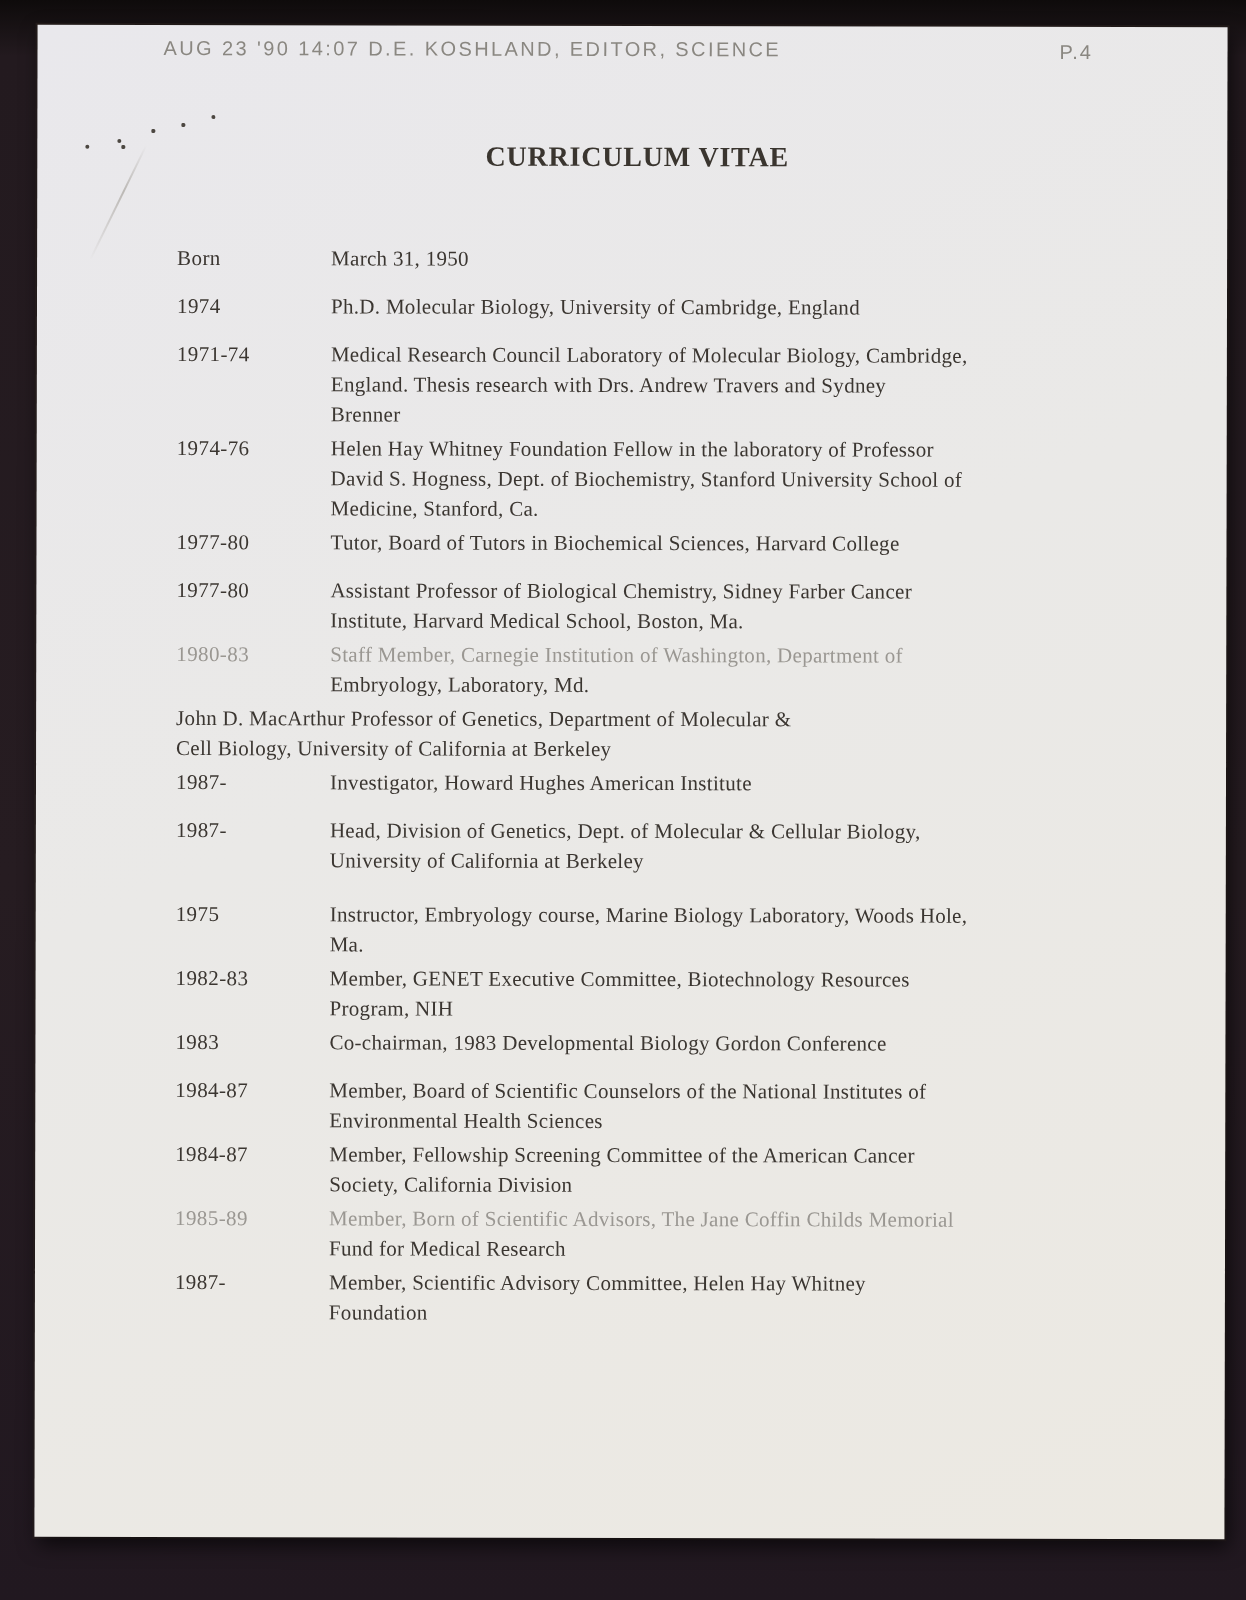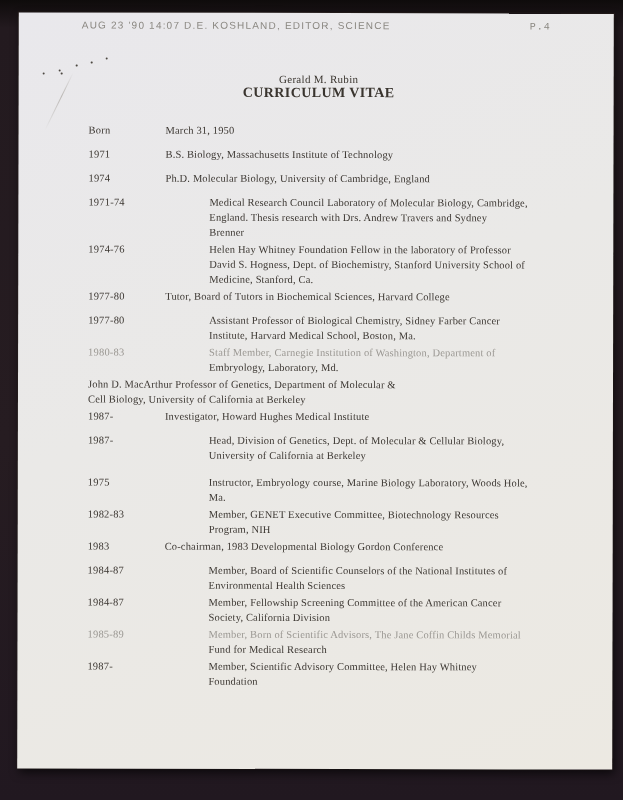--- a/index.html
+++ b/index.html
@@ -14,21 +14,21 @@
     box-shadow:2px 4px 10px rgba(0,0,0,0.65), 0 0 0 1px rgba(60,50,40,0.35);
     transform:rotate(0.12deg);
   }
   .fax-line{
     position:absolute;top:7px;left:63px;
     font-family:Liberation Sans, sans-serif;
     font-size:10px;letter-spacing:1.2px;color:#8a8781;
   }
   .fax-page{
     position:absolute;top:8px;left:511px;
-    font-family:Liberation Mono, monospace;
+    font-family:Liberation Sans, sans-serif;
     font-size:10px;letter-spacing:1px;color:#8a8781;
   }
   .speck{position:absolute;border-radius:50%;background:#4c4741;}
   .crease{
     position:absolute;left:54px;top:60px;width:1px;height:64px;
     background:linear-gradient(180deg,rgba(170,167,162,0) 0%,rgba(168,164,158,0.7) 40%,rgba(170,167,162,0) 100%);
     transform:rotate(26deg);transform-origin:top left;
   }
   .title-block{
     position:absolute;top:60px;left:70px;width:460px;
@@ -37,21 +37,21 @@
   .doc-name{font-size:11px;letter-spacing:0.3px;}
   .doc-title{font-size:14px;font-weight:bold;letter-spacing:0.4px;margin-top:0px;}
   .rows{
     position:absolute;top:110px;left:70px;width:472px;
     font-size:10.5px;color:#3b3631;
   }
   .cv-section{margin:0;}
   .cv-section + .cv-section{margin-top:5px;}
   .cv-section.last{margin-top:12px;}
   .row{display:flex;margin-bottom:9px;}
-  .row.multi{margin-bottom:2px;gap:44px;}
+  .row.multi{margin-bottom:2px;}
   .year{width:77px;flex-shrink:0;line-height:15px;letter-spacing:0.2px;}
   .desc{flex:1;line-height:15px;white-space:pre-line;letter-spacing:0.15px;}
   .row.faded .year{color:#9a9792;}
   .row.faded .desc::first-line{color:#9a9792;}
 </style>
 </head>
 <body>
 
 <div class="paper">
 
@@ -60,33 +60,28 @@
 
   <div class="speck" style="left:87px;top:45px;width:2px;height:2px;"></div>
   <div class="speck" style="left:72px;top:49px;width:1.5px;height:1.5px;"></div>
   <div class="speck" style="left:57px;top:52px;width:1.5px;height:1.5px;"></div>
   <div class="speck" style="left:40px;top:57px;width:2px;height:2px;"></div>
   <div class="speck" style="left:24px;top:60px;width:2px;height:2px;"></div>
   <div class="speck" style="left:42px;top:60px;width:1.5px;height:1.5px;"></div>
   <div class="crease"></div>
 
   <div class="title-block">
-    <div class="doc-name">Gerald M. Rubin</div>
     <div class="doc-title">CURRICULUM VITAE</div>
   </div>
 
   <div class="rows" id="rows">
       <div class="cv-section">
         <div class="row">
     <div class="year">Born</div>
     <div class="desc">March 31, 1950</div>
-  </div>
-        <div class="row">
-    <div class="year">1971</div>
-    <div class="desc">B.S. Biology, Massachusetts Institute of Technology</div>
   </div>
         <div class="row">
     <div class="year">1974</div>
     <div class="desc">Ph.D. Molecular Biology, University of Cambridge, England</div>
   </div>
       </div>
       <div class="cv-section">
         <div class="row multi">
     <div class="year">1971-74</div>
     <div class="desc">Medical Research Council Laboratory of Molecular Biology, Cambridge,
@@ -112,21 +107,21 @@
     <div class="year">1980-83</div>
     <div class="desc">Staff Member, Carnegie Institution of Washington, Department of
 Embryology, Laboratory, Md.</div>
   </div>
         <div class="row multi">
     <div class="desc">John D. MacArthur Professor of Genetics, Department of Molecular &amp;
 Cell Biology, University of California at Berkeley</div>
   </div>
         <div class="row">
     <div class="year">1987-</div>
-    <div class="desc">Investigator, Howard Hughes Medical Institute</div>
+    <div class="desc">Investigator, Howard Hughes American Institute</div>
   </div>
         <div class="row multi">
     <div class="year">1987-</div>
     <div class="desc">Head, Division of Genetics, Dept. of Molecular &amp; Cellular Biology,
 University of California at Berkeley</div>
   </div>
       </div>
       <div class="cv-section last">
         <div class="row multi">
     <div class="year">1975</div>

